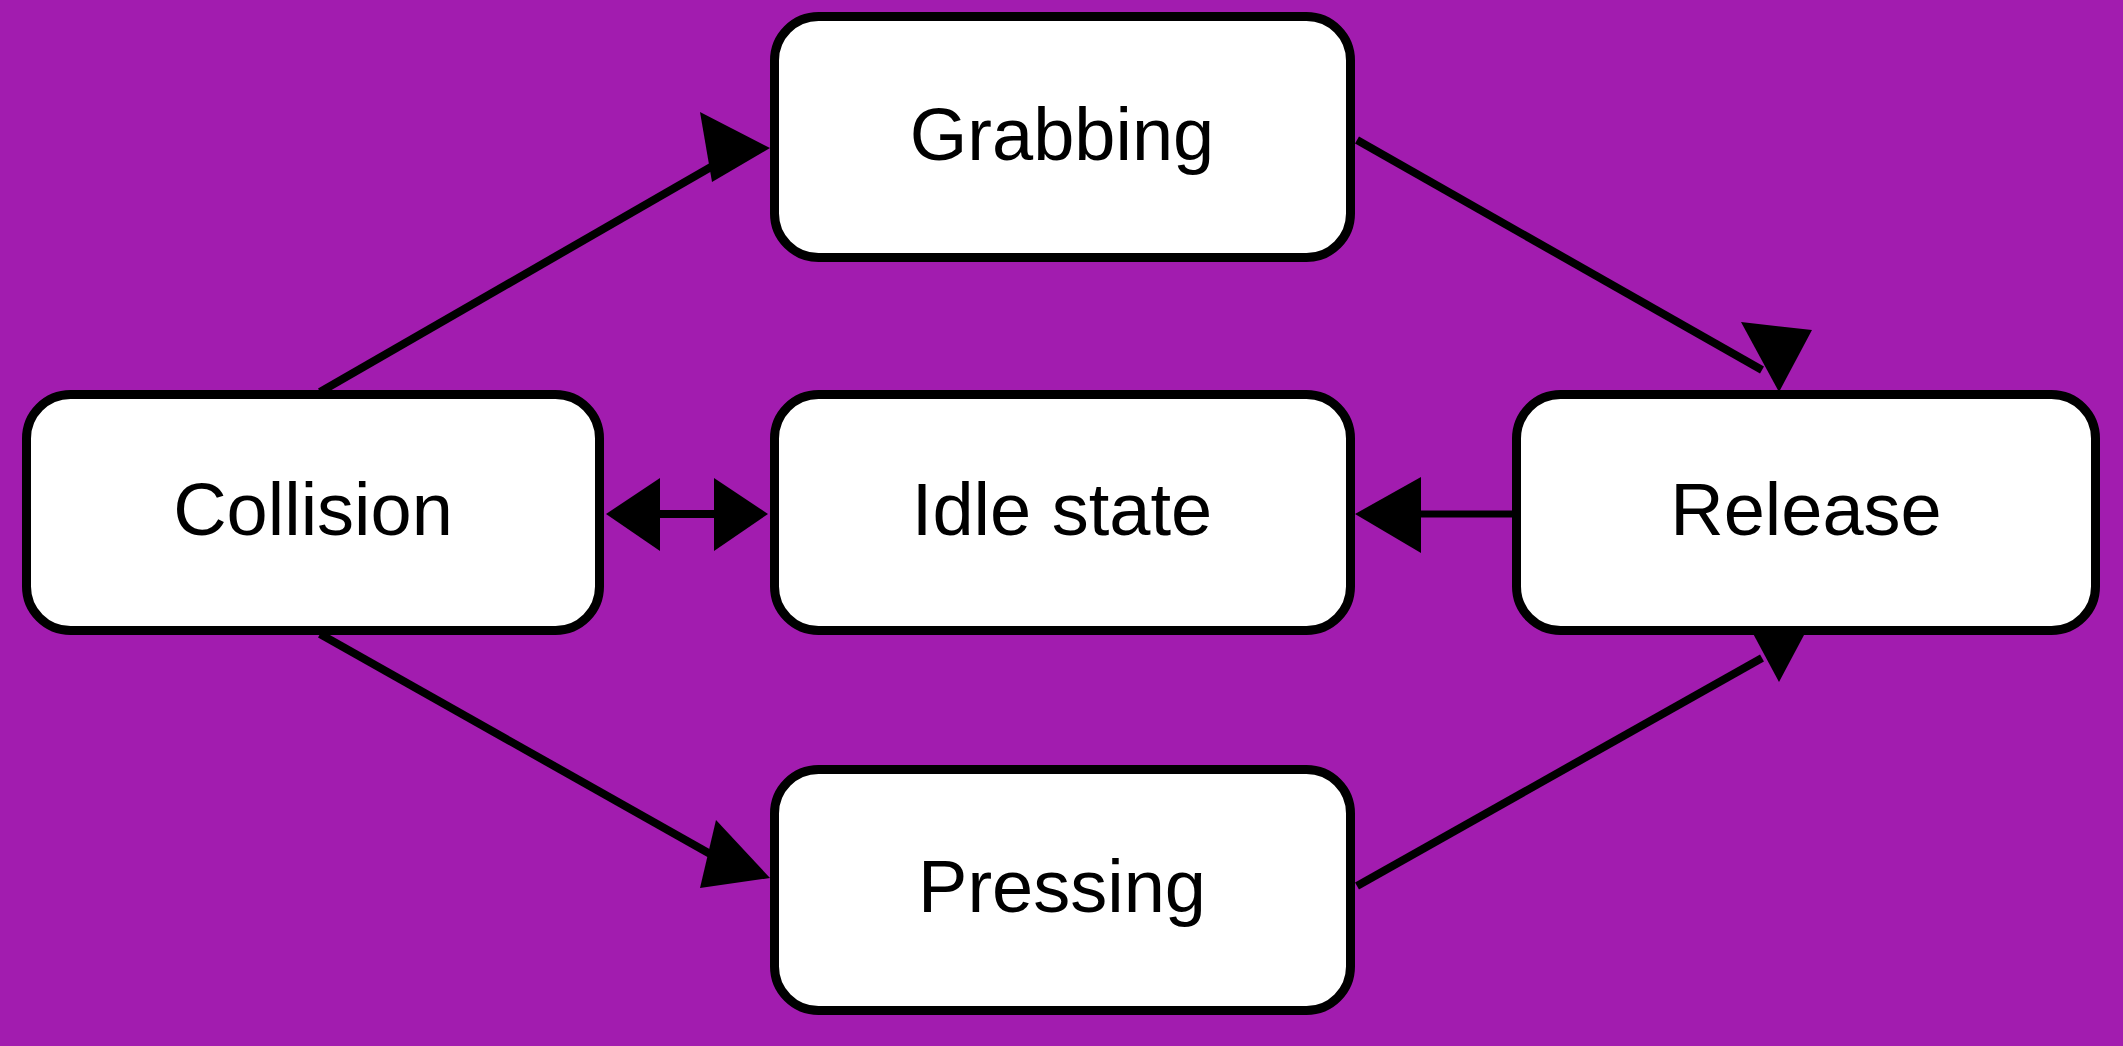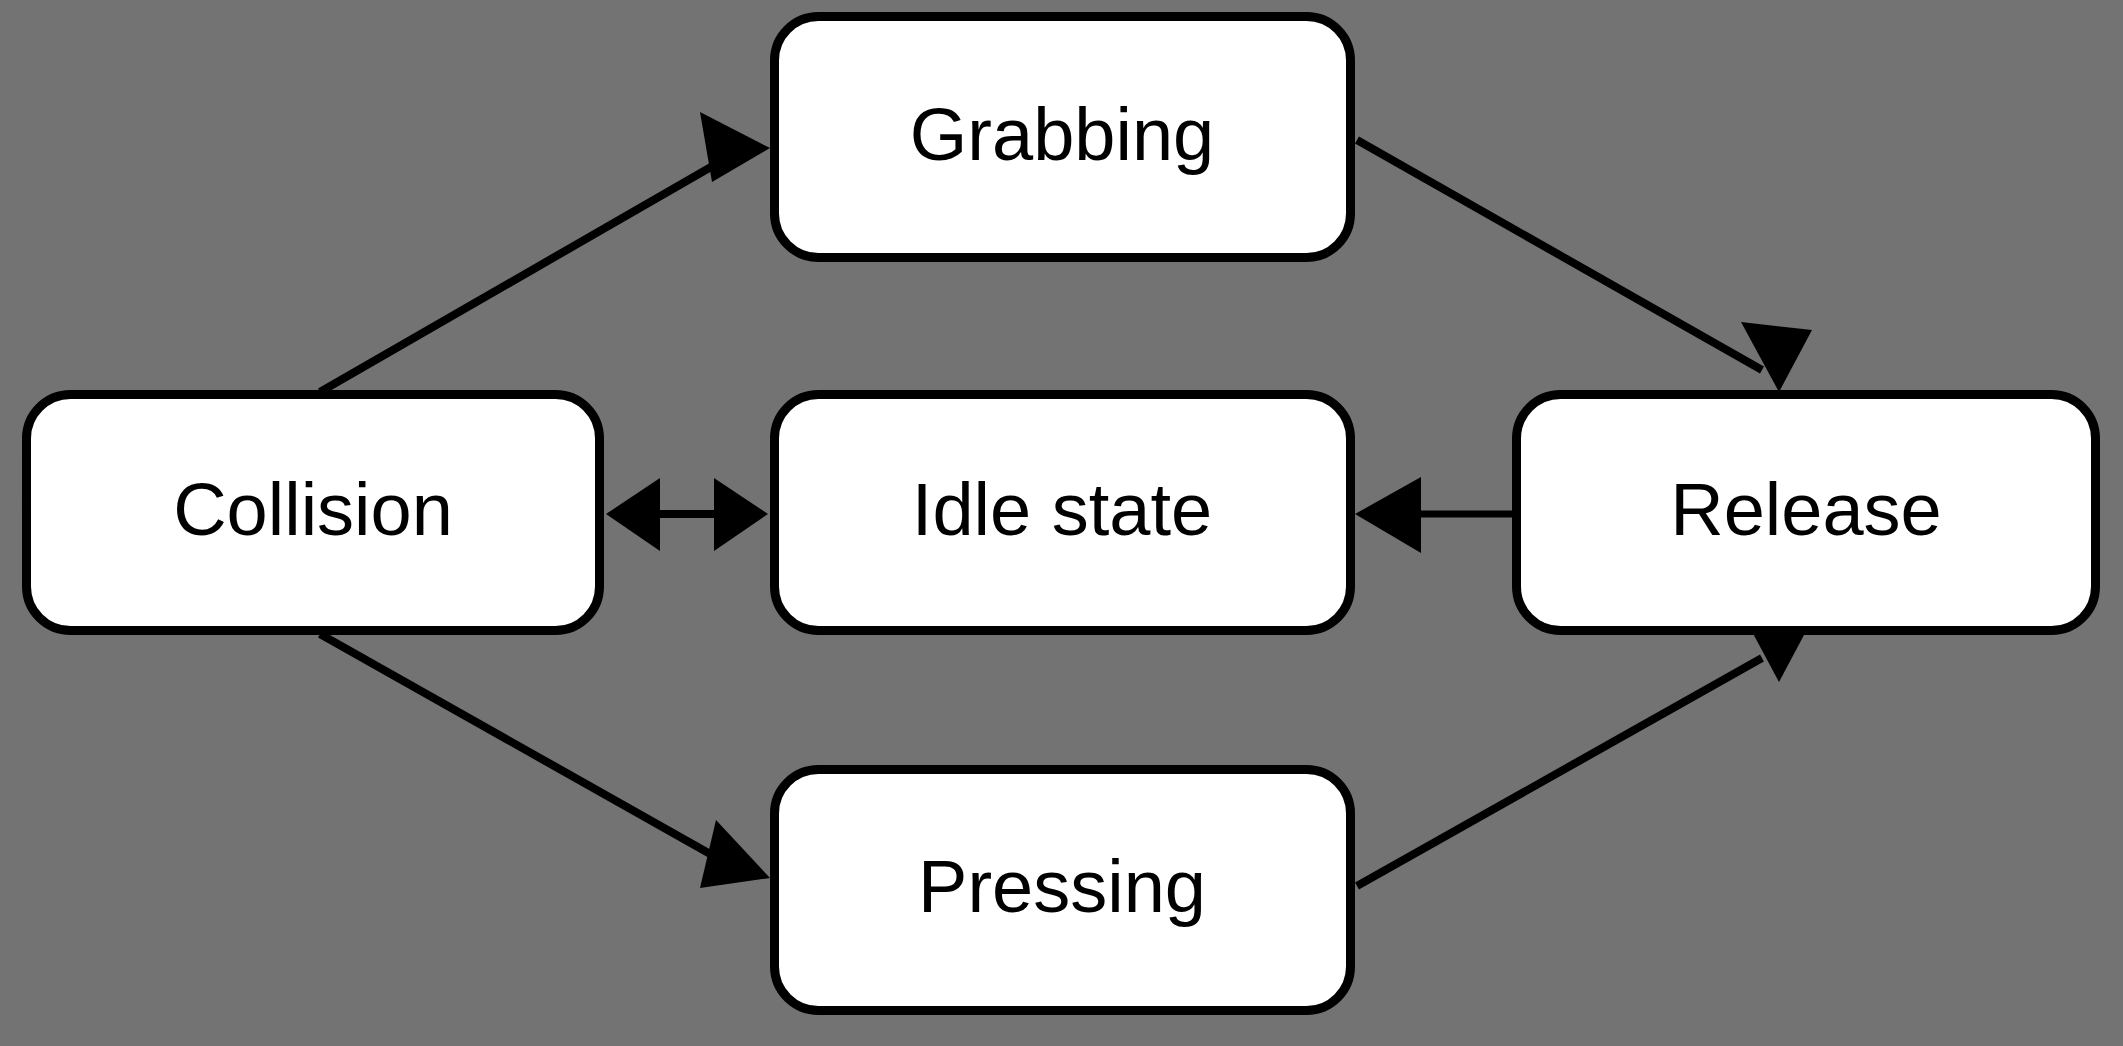--- a/index.html
+++ b/index.html
@@ -7,21 +7,21 @@
     padding: 0;
     background: #ffffff;
   }
   body {
     font-family: "Liberation Sans", sans-serif;
   }
   #diagram-root {
     position: relative;
     width: 2123px;
     height: 1046px;
-    background: #737373;
+    background: #a21caf;
     overflow: hidden;
   }
   svg#state-diagram {
     display: block;
     width: 2123px;
     height: 1046px;
   }
   .node-box {
     fill: #ffffff;
     stroke: #000000;

